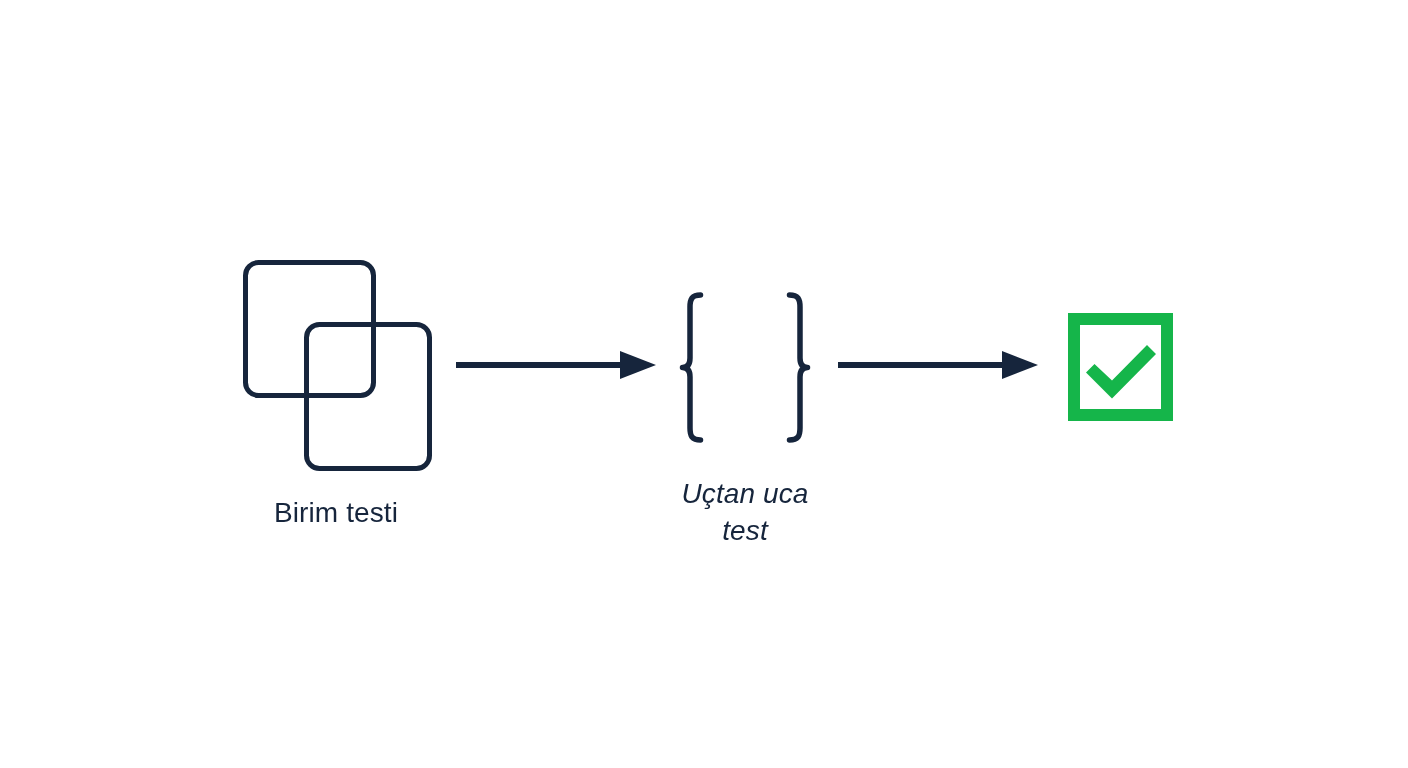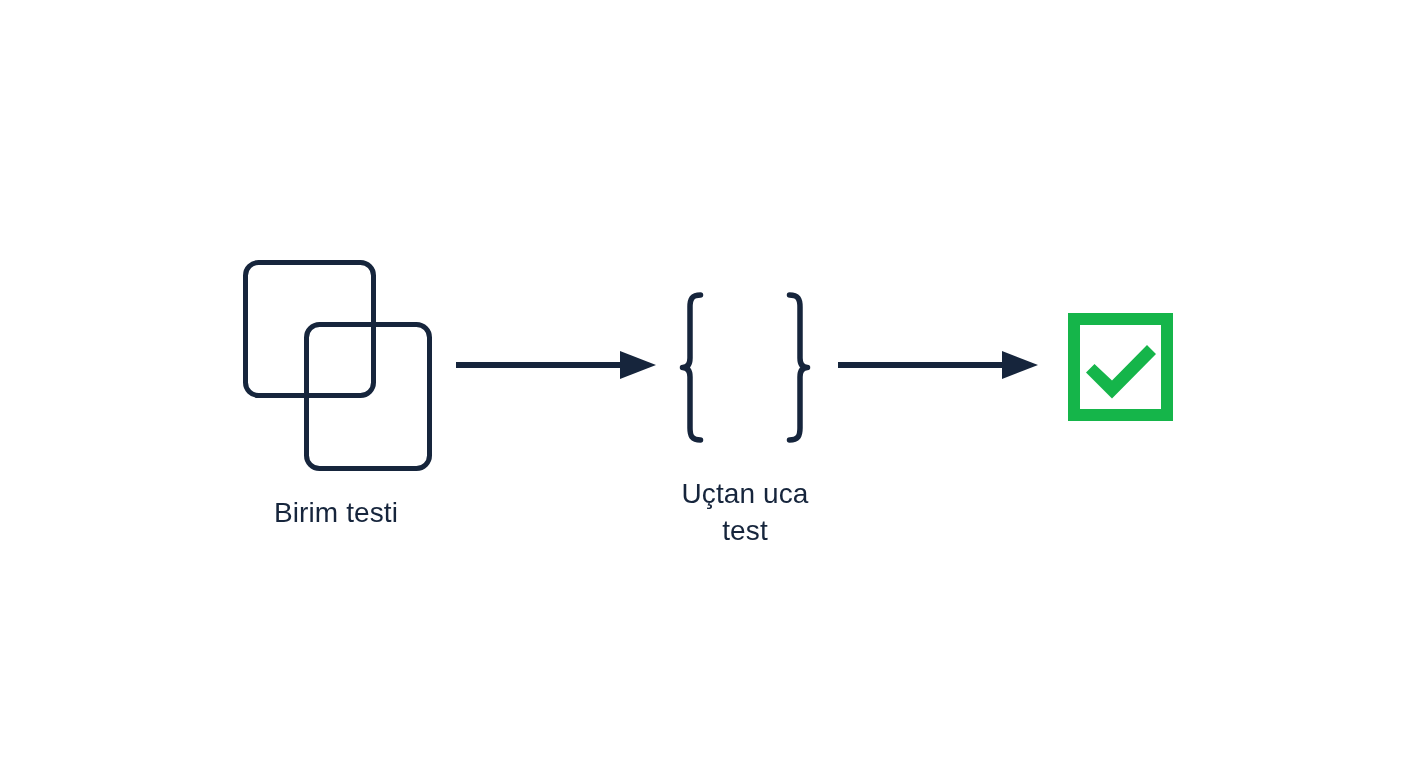--- a/index.html
+++ b/index.html
@@ -26,21 +26,21 @@
     position: absolute;
   }
 
   
   #node-unit-test      { left: 226px; top: 245px; width: 220px; height: 300px; }
   #node-unit-test .glyph {
     position: absolute; left: 0; top: 0; width: 220px; height: 240px;
   }
 
   
-  #node-e2e-test       { left: 640px; top: 280px; width: 210px; height: 300px; }
+  #node-e2e-test       { left: 640px; top: 280px; width: 210px; height: 300px; font-style: italic; }
   #node-e2e-test .glyph {
     position: absolute; left: 0; top: 0; width: 210px; height: 175px;
   }
 
   
   #node-pass-result    { left: 1050px; top: 295px; width: 140px; height: 140px; }
   #node-pass-result .glyph {
     position: absolute; left: 0; top: 0; width: 140px; height: 140px;
   }
 

